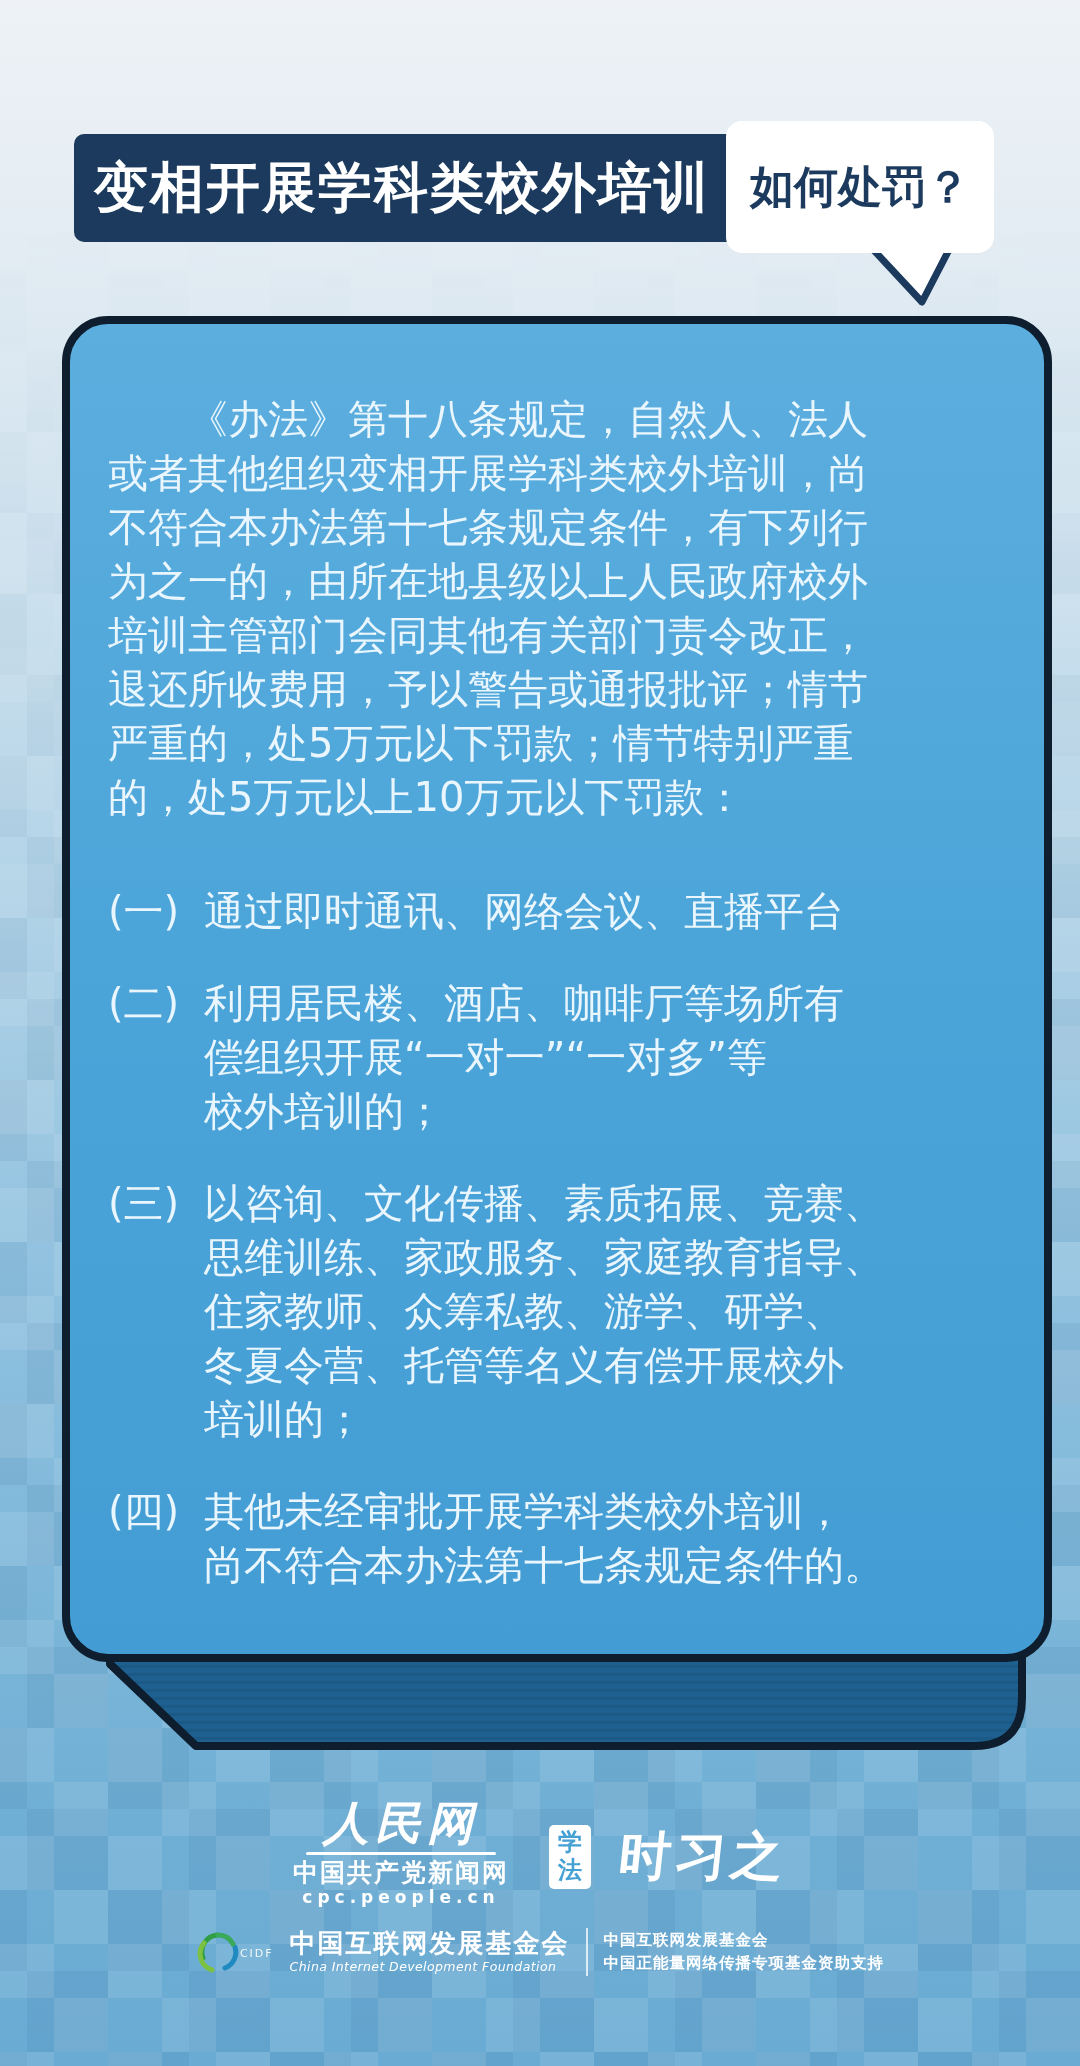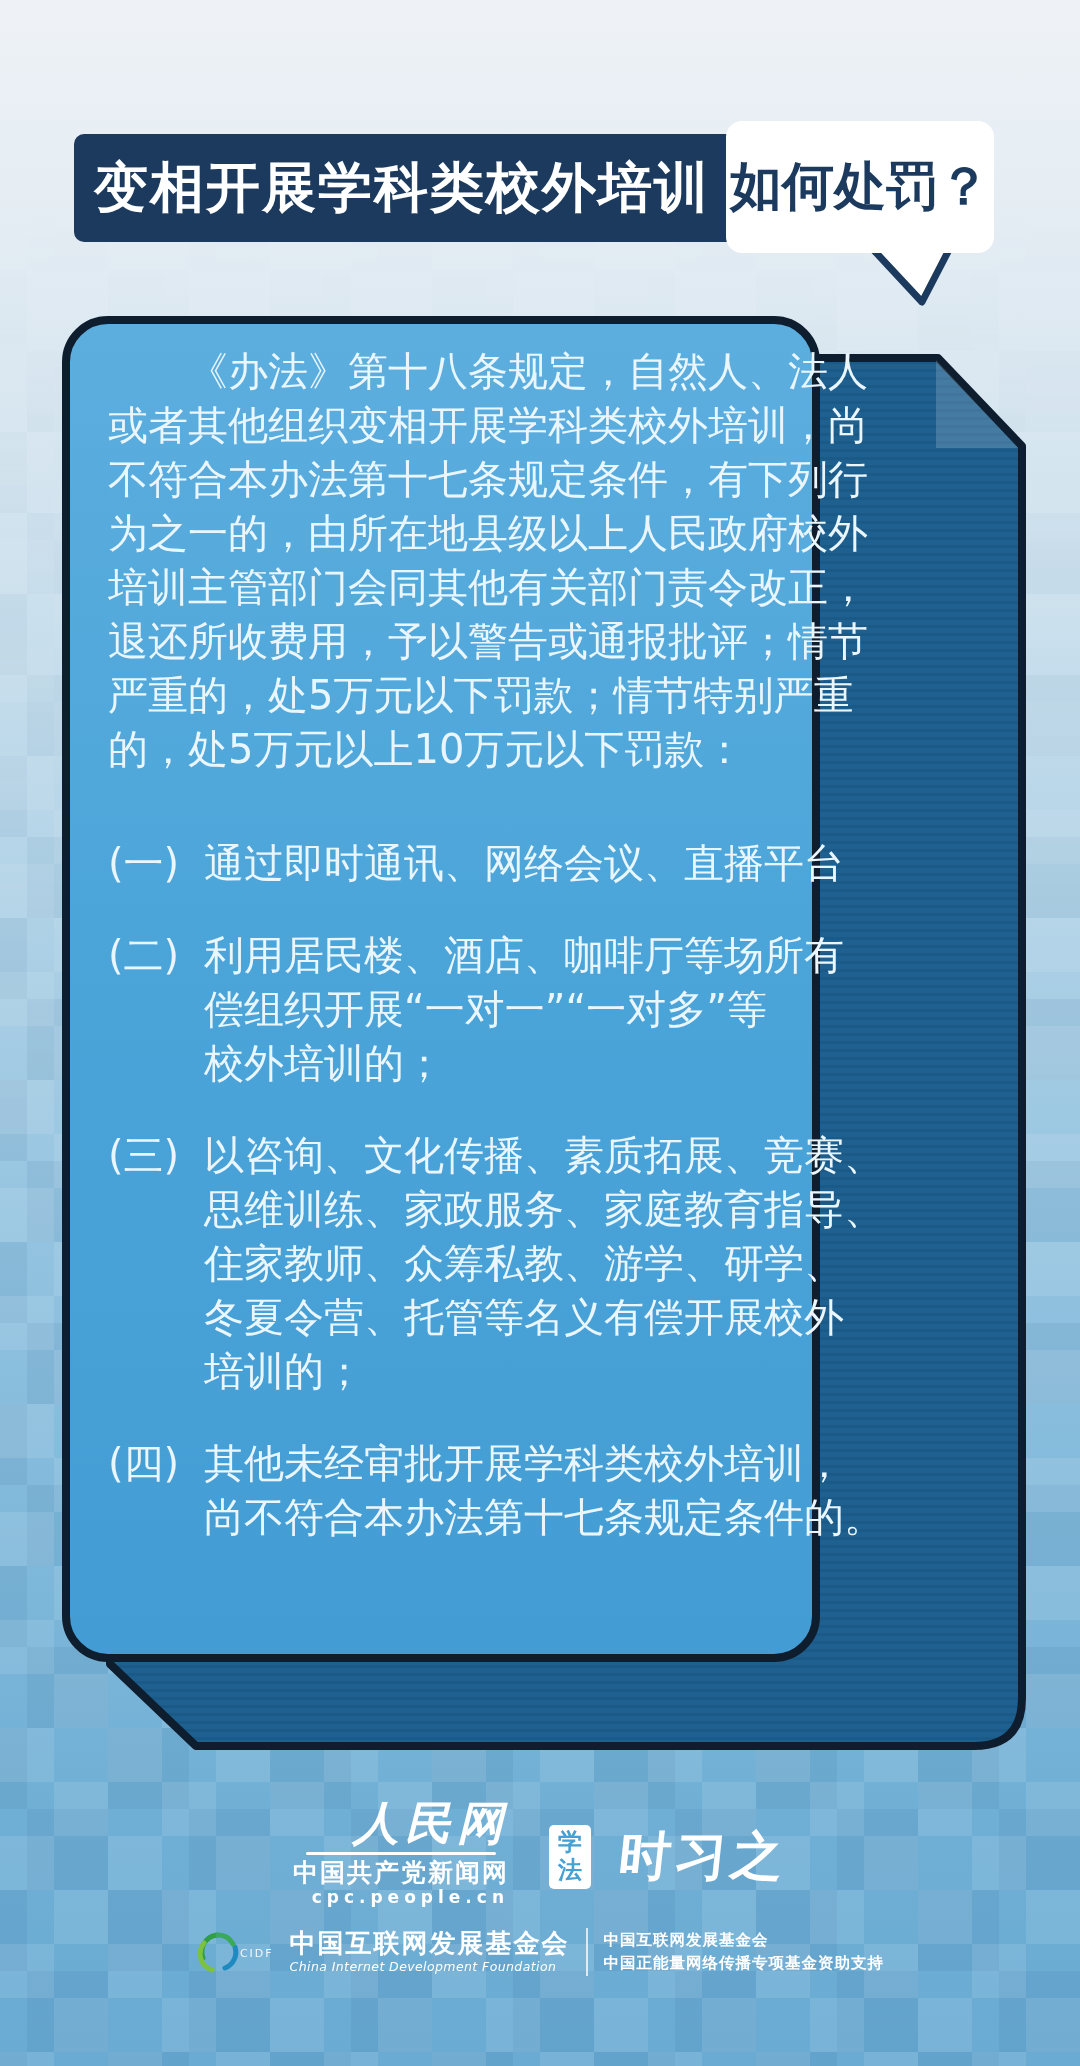--- a/index.html
+++ b/index.html
@@ -11,40 +11,40 @@
       conic-gradient(from 90deg at 50% 50%, rgba(255,255,255,0.10) 0 25%, transparent 0 50%, rgba(255,255,255,0.10) 0 75%, transparent 0) 0 0/108px 108px,
       conic-gradient(from 90deg at 50% 50%, rgba(16,70,115,0.07) 0 25%, transparent 0 50%, rgba(16,70,115,0.07) 0 75%, transparent 0) 27px 27px/162px 162px;
     -webkit-mask-image:linear-gradient(180deg,transparent 0%,transparent 10%,rgba(0,0,0,.45) 28%,#000 55%);
             mask-image:linear-gradient(180deg,transparent 0%,transparent 10%,rgba(0,0,0,.45) 28%,#000 55%);}
   
   .title-bar{position:absolute;left:74px;top:134px;width:676px;height:108px;background:#1b3a5d;border-radius:10px;
     display:flex;align-items:center;padding-left:20px;box-sizing:border-box;}
   .title-bar span{color:#fff;font-size:54px;font-weight:bold;letter-spacing:2px;white-space:nowrap;}
   .bubble{position:absolute;left:726px;top:121px;width:268px;height:132px;background:#ffffff;border-radius:16px;
     display:flex;align-items:center;justify-content:center;z-index:3;}
-  .bubble span{color:#1b3a5d;font-size:52px;font-weight:bold;white-space:nowrap;}
+  .bubble span{color:#1b3a5d;font-size:44px;font-weight:bold;white-space:nowrap;}
   .bubble-tail{position:absolute;left:858px;top:240px;z-index:2;}
   
   .back-card{position:absolute;left:100px;top:348px;z-index:1;}
-  .front-card{position:absolute;left:62px;top:316px;width:758px;height:1346px;box-sizing:border-box;z-index:2;
+  .front-card{position:absolute;left:62px;top:316px;width:990px;height:1346px;box-sizing:border-box;z-index:2;
     background:linear-gradient(180deg,#5caede 0%,#4ca5d9 45%,#439dd4 100%);
     border:8px solid #0e1e2e;border-radius:46px;
-    padding:20px 30px 30px 38px;color:#eaf6fd;font-size:40px;line-height:54px;}
+    padding:68px 30px 30px 38px;color:#eaf6fd;font-size:40px;line-height:54px;}
   .para .ln{white-space:nowrap;}
   .para .ln.indent{padding-left:80px;}
   .items{margin-top:60px;}
   .item{display:flex;margin-bottom:38px;}
   .item:last-child{margin-bottom:0;}
   .item .lbl{width:96px;flex:0 0 96px;}
   .item .lines{flex:1;}
   .item .lines div{white-space:nowrap;}
   
   .footer{position:absolute;left:0;top:1800px;width:1080px;color:#fff;z-index:2;}
   .f-row1{display:flex;justify-content:center;align-items:flex-start;gap:40px;}
-  .people{text-align:right;line-height:1;}
+  .people{text-align:center;line-height:1;}
   .people .script{font-family:"DejaVu Serif",serif;font-style:italic;font-size:46px;font-weight:bold;letter-spacing:6px;}
   .people .rule{height:3px;background:#fff;width:190px;margin:6px auto 5px auto;border-radius:2px;}
   .people .sitename{font-size:25px;font-weight:bold;letter-spacing:2px;}
   .people .domain{font-size:17px;font-weight:bold;letter-spacing:5px;margin-top:4px;}
   .xuefa{display:flex;align-items:center;gap:28px;margin-top:22px;}
   .xuefa .badge{background:#ffffff;color:#45a0d3;border-radius:5px;width:38px;padding:4px 2px;text-align:center;
     font-size:24px;font-weight:bold;line-height:1.15;}
   .xuefa .big{font-size:52px;font-weight:bold;transform:skewX(-6deg);letter-spacing:4px;}
   .f-row2{display:flex;justify-content:center;align-items:center;gap:16px;margin-top:22px;}
   .cidf{display:flex;align-items:center;line-height:1;text-align:center;}

